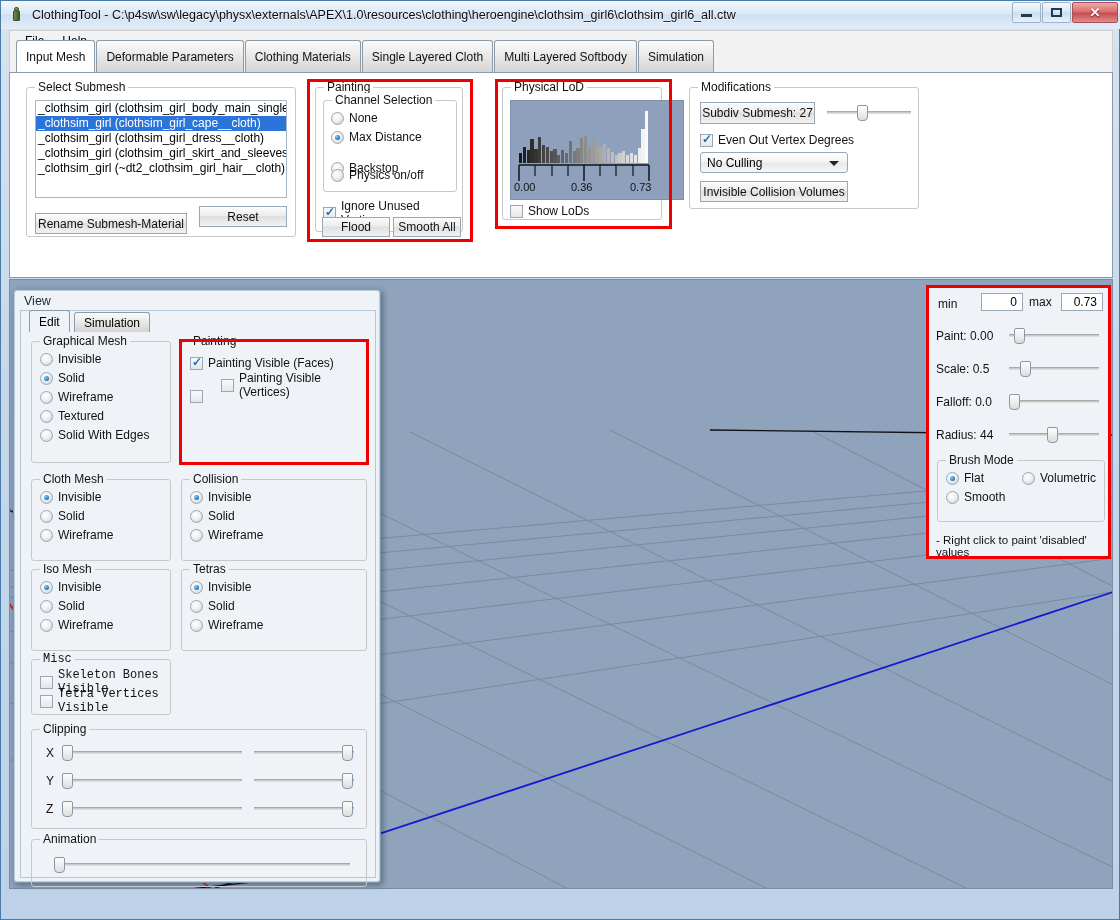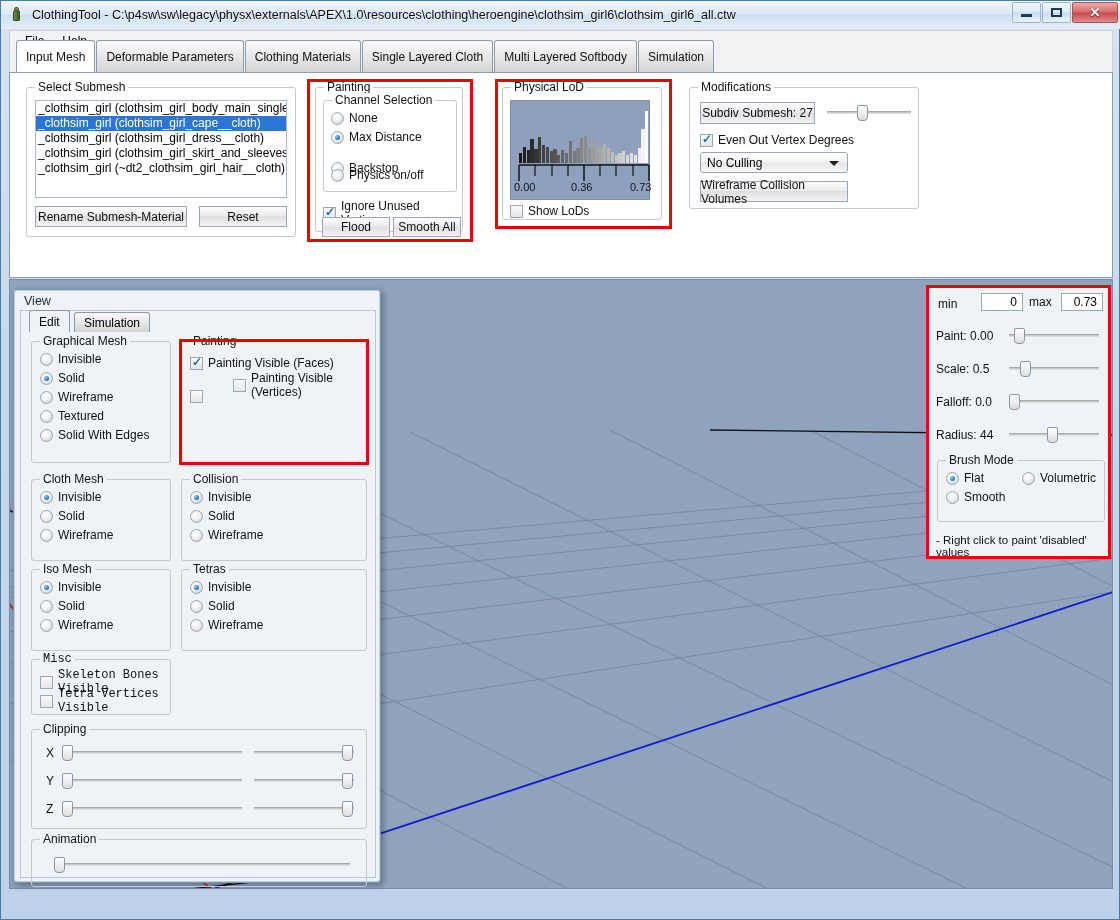--- a/index.html
+++ b/index.html
@@ -267,21 +267,21 @@
 
     <div class="gb" style="left:16px; top:14px; width:270px; height:150px;">
       <span class="lg">Select Submesh</span>
       <div class="listbox" style="left:8px; top:12px; width:252px; height:98px;">
         <div class="li">_clothsim_girl (clothsim_girl_body_main_single_s</div>
         <div class="li sel">_clothsim_girl (clothsim_girl_cape__cloth)</div>
         <div class="li">_clothsim_girl (clothsim_girl_dress__cloth)</div>
         <div class="li">_clothsim_girl (clothsim_girl_skirt_and_sleeves__</div>
         <div class="li">_clothsim_girl (~dt2_clothsim_girl_hair__cloth)</div>
       </div>
-      <div class="btn" style="position:absolute; left:8px; top:118px; width:152px; height:21px;">Rename Submesh-Material</div>
+      <div class="btn" style="position:absolute; left:8px; top:125px; width:152px; height:21px;">Rename Submesh-Material</div>
       <div class="btn" style="position:absolute; left:172px; top:118px; width:88px; height:21px;">Reset</div>
     </div>
 
     <div class="gb" style="left:305px; top:14px; width:148px; height:145px;">
       <span class="lg">Painting</span>
       <div class="gb" style="left:7px; top:12px; width:134px; height:92px;">
         <span class="lg">Channel Selection</span>
         <div class="rowitem" style="position:absolute;left:7px;top:10px;">
           <span class="radio"></span>
           <span class="lbl">None</span>
@@ -302,21 +302,21 @@
       <div class="rowitem" style="position:absolute;left:7px;top:111px;">
         <span class="check on"></span>
         <span class="lbl">Ignore Unused Vertices</span>
       </div>
       <div class="btn" style="position:absolute;left:6px;top:129px;width:68px;height:20px;">Flood</div>
       <div class="btn" style="position:absolute;left:77px;top:129px;width:68px;height:20px;">Smooth All</div>
     </div>
 
     <div class="gb" style="left:492px; top:14px; width:160px; height:133px;">
       <span class="lg">Physical LoD</span>
-      <div id="lodcanvas" style="left:7px; top:12px; width:140px; height:100px;">
+      <div id="lodcanvas" style="left:7px; top:12px; width:174px; height:100px;">
         <div id="lodbars" style="position:absolute; left:6px; right:6px; top:8px; height:54px;">
             <div class="lodbar" style="left: 2px; width: 3.22353px; height: 9.75px; background: rgb(25, 25, 25);"></div>
             <div class="lodbar" style="left: 5.82353px; width: 3.22353px; height: 16.25px; background: rgb(32, 32, 32);"></div>
             <div class="lodbar" style="left: 9.64706px; width: 3.22353px; height: 13px; background: rgb(39, 39, 39);"></div>
             <div class="lodbar" style="left: 13.4706px; width: 3.22353px; height: 23.8333px; background: rgb(45, 45, 45);"></div>
             <div class="lodbar" style="left: 17.2941px; width: 3.22353px; height: 14.0833px; background: rgb(52, 52, 52);"></div>
             <div class="lodbar" style="left: 21.1176px; width: 3.22353px; height: 26px; background: rgb(59, 59, 59);"></div>
             <div class="lodbar" style="left: 24.9412px; width: 3.22353px; height: 18.4167px; background: rgb(66, 66, 66);"></div>
             <div class="lodbar" style="left: 28.7647px; width: 3.22353px; height: 16.25px; background: rgb(73, 73, 73);"></div>
             <div class="lodbar" style="left: 32.5882px; width: 3.22353px; height: 11.9167px; background: rgb(80, 80, 80);"></div>
@@ -376,21 +376,21 @@
         <div class="thumb" style="left:30px;"></div>
       </div>
       <div class="rowitem" style="position:absolute;left:10px;top:45px;">
         <span class="check on"></span>
         <span class="lbl">Even Out Vertex Degrees</span>
       </div>
       <div class="combo" style="left:10px;top:64px;width:148px;height:21px;">
         <span>No Culling</span>
         <span class="arrow"></span>
       </div>
-      <div class="btn" style="position:absolute;left:10px;top:93px;width:148px;height:21px;">Wireframe Collision Volumes</div>
+      <div class="btn" style="position:absolute;left:10px;top:93px;width:148px;height:21px;">Invisible Collision Volumes</div>
     </div>
 
     <div class="hl" style="left:297px; top:6px; width:166px; height:163px;"></div>
     <div class="hl" style="left:485px; top:6px; width:177px; height:150px;"></div>
   </div>
 
   <div id="viewport">
     <svg width="1104" height="610">
       <rect x="0" y="0" width="1104" height="610" fill="#8fa3bd"></rect>
       <g stroke="#7b8397" stroke-width="1" fill="none" opacity="0.85">
@@ -565,21 +565,21 @@
           <span class="lbl">Solid With Edges</span>
           </div>
       </div>
 
       <div class="gb onpanel" style="left:160px; top:30px; width:186px; height:122px;">
         <span class="lg">Painting</span>
         <div class="rowitem" style="position:absolute;left:8px;top:14px;">
           <span class="check on"></span>
           <span class="lbl">Painting Visible (Faces)</span>
           </div>
-        <div class="rowitem" style="position:absolute;left:24px;top:29px;padding-left:27px;">
+        <div class="rowitem" style="position:absolute;left:12px;top:29px;padding-left:27px;">
           <span class="check"></span>
           <span class="lbl">Painting Visible (Vertices)</span>
           </div>
         <div class="rowitem" style="position:absolute;left:8px;top:48px;">
           <span class="check"></span>
           </div>
       </div>
       <div class="hl" style="left:158px; top:28px; width:190px; height:126px;"></div>
 
       <div class="gb onpanel" style="left:10px; top:168px; width:140px; height:82px;">

